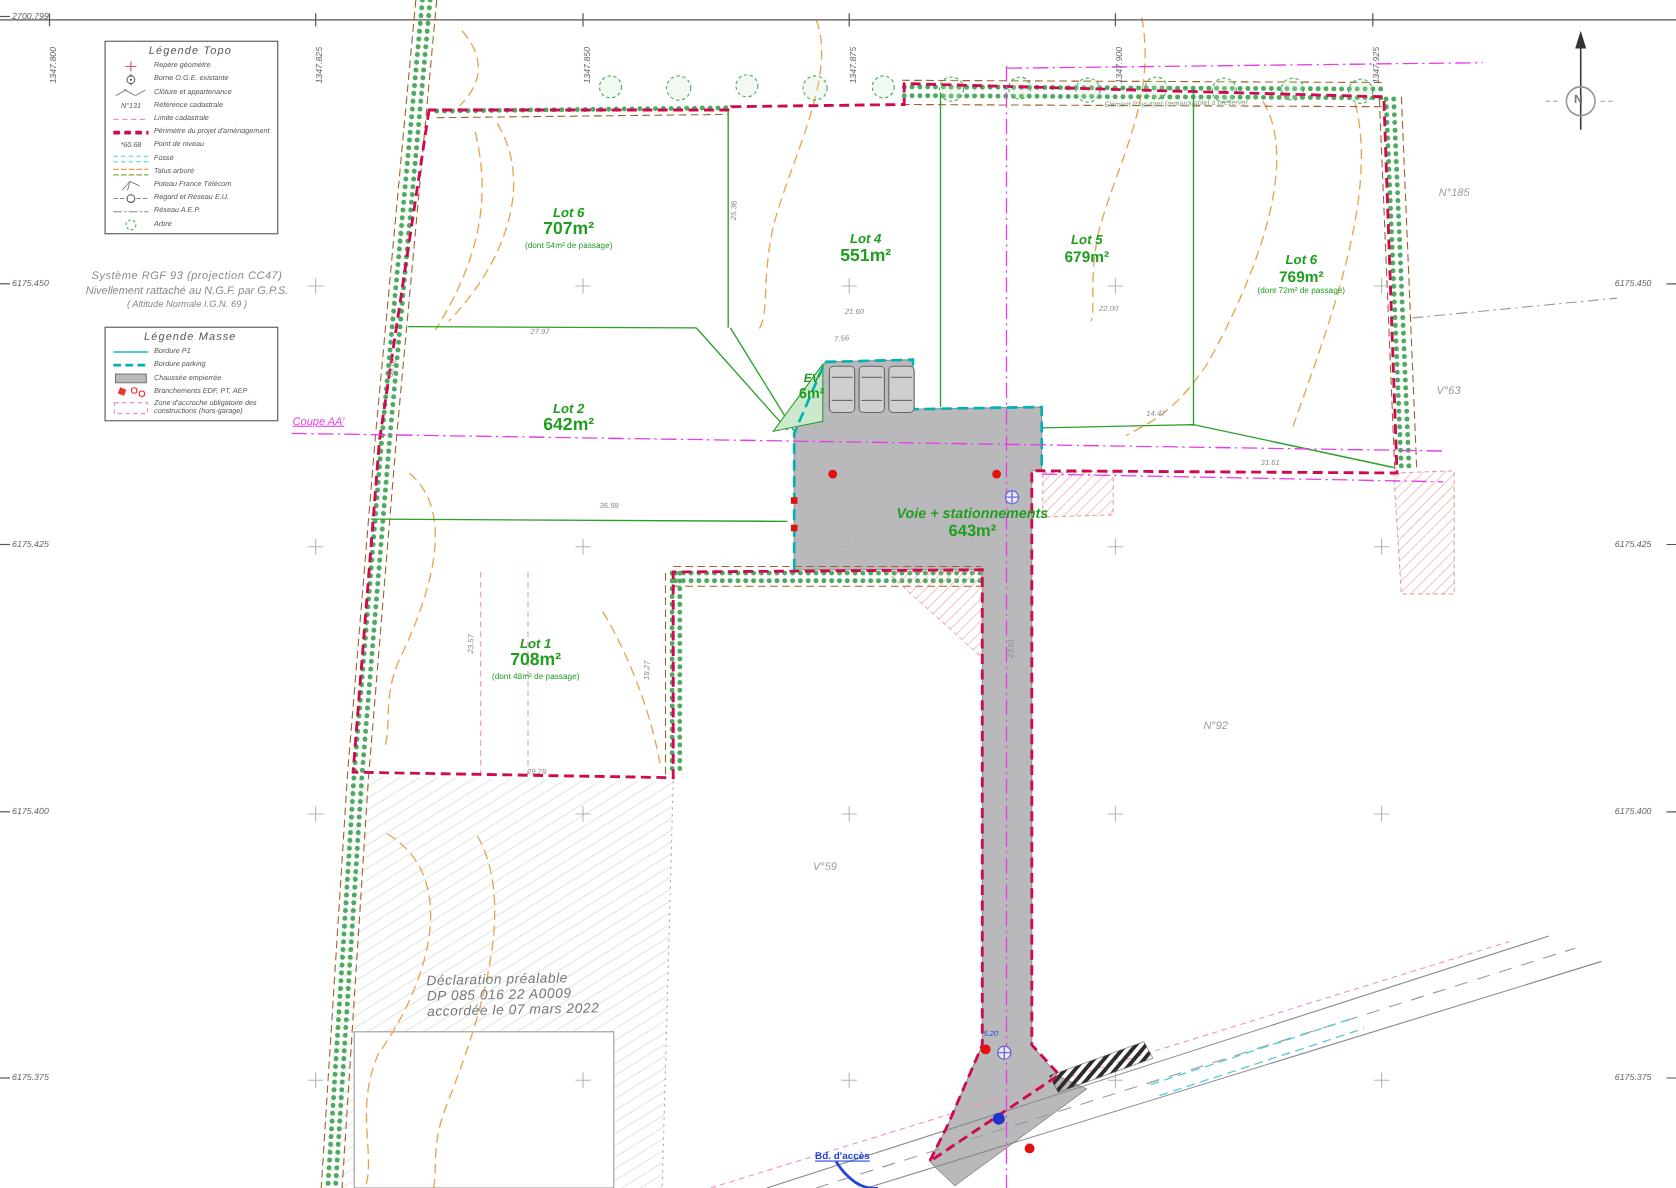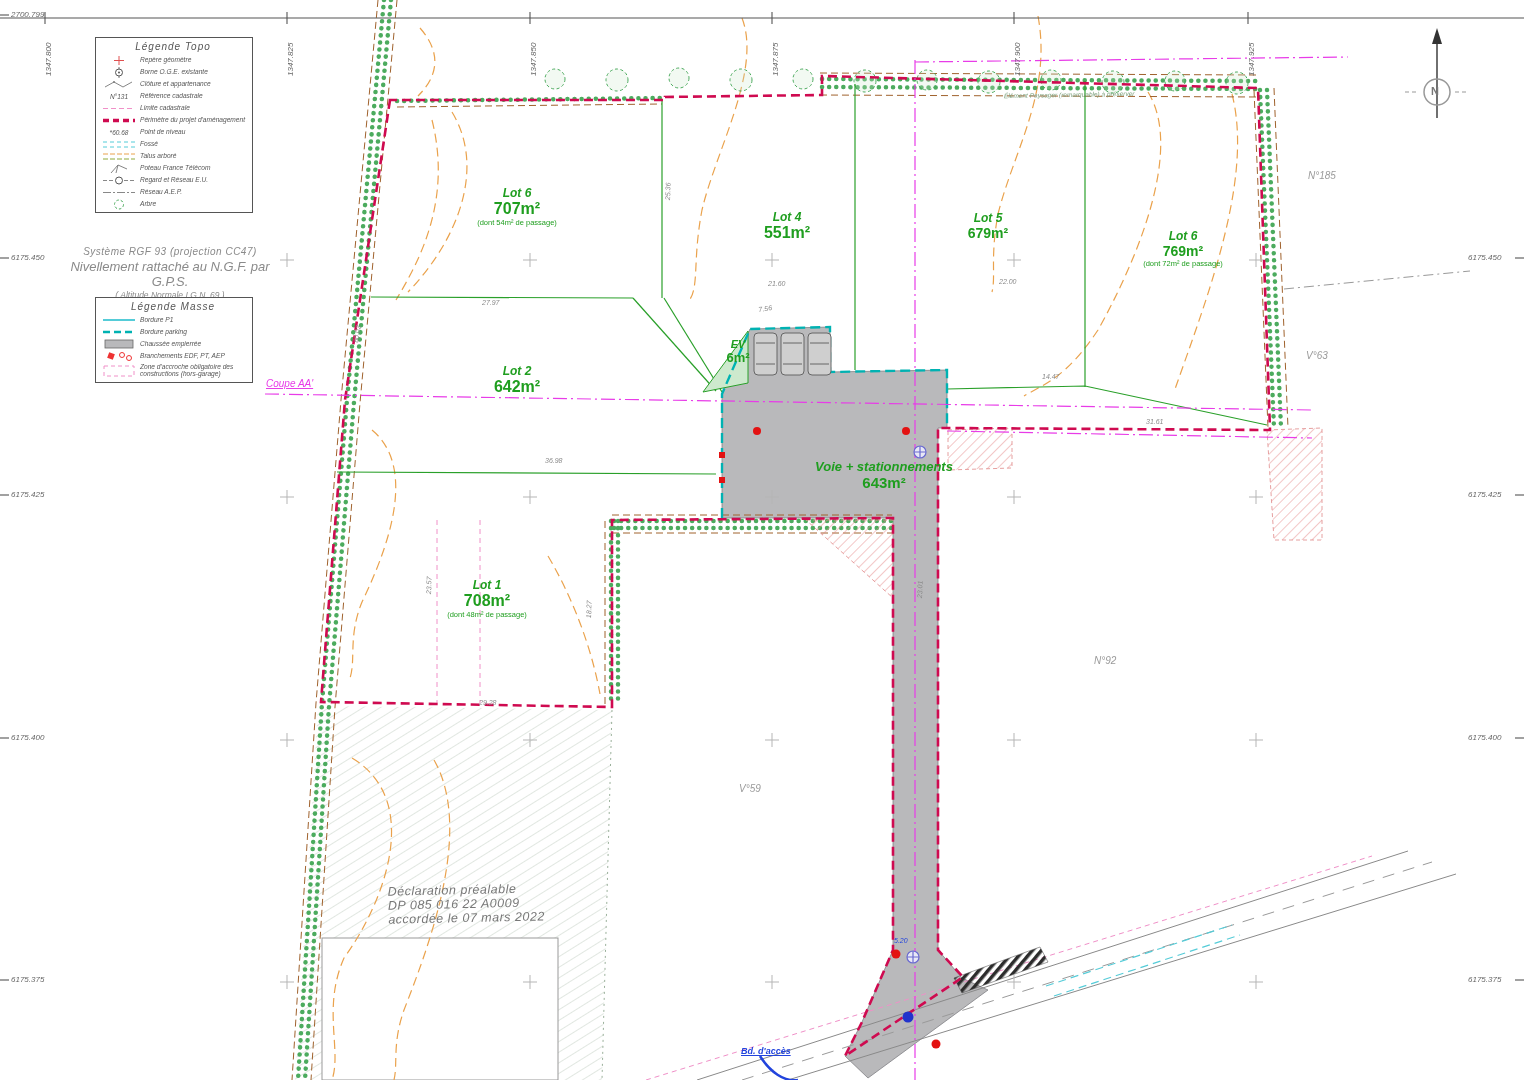--- a/index.html
+++ b/index.html
@@ -17,42 +17,42 @@
   
   .lot{position:absolute;text-align:center;color:var(--lot_green);transform:translateX(-50%);white-space:nowrap;}
   .lot .nm{font-size:12px;font-weight:bold;font-style:italic;}
   .lot .ar{font-size:16px;font-weight:bold;}
   .lot .nt{font-size:7.5px;}
   .lot.small .ar{font-size:14px;}
 
   
   .sysblock{position:absolute;left:70px;top:246px;width:200px;text-align:center;color:#8a8a8a;font-style:italic;}
   .sysblock .l1{font-size:10px;letter-spacing:.5px;}
-  .sysblock .l2{font-size:13px;margin-top:2px;}
+  .sysblock .l2{font-size:10px;margin-top:2px;}
   .sysblock .l3{font-size:8.5px;margin-top:1px;}
 
   
   .legend{position:absolute;background:#fff;border:1px solid #555;padding:3px 4px 2px 2px;}
   .legend .ltitle{text-align:center;font-size:10px;font-style:italic;color:#555;letter-spacing:1px;margin-bottom:2px;}
   .lrow{display:flex;align-items:center;height:12px;}
   .lrow.tall{height:18px;}
   .sym{width:42px;display:flex;align-items:center;justify-content:center;flex:none;}
   .sym svg{display:block;}
   .symtext{font-size:6.5px;color:#555;font-style:italic;}
   .ltxt{font-size:6.6px;color:#555;font-style:italic;line-height:1.05;}
 
   
   .decl{position:absolute;left:388px;top:884px;color:#787878;font-style:italic;font-size:12.5px;
         line-height:1.1;letter-spacing:.5px;transform:rotate(-1.2deg);}
 
   .coupe{position:absolute;left:266px;top:378px;color:var(--magenta);font-style:italic;
          font-size:10px;text-decoration:underline;}
   .hedgenote{position:absolute;left:1004px;top:91px;color:#7a9f7a;font-size:6.5px;font-style:italic;
              transform:rotate(-1deg);white-space:nowrap;}
-  .access{position:absolute;left:741px;top:1046px;color:#2244dd;font-size:9px;font-style:italic;
+  .access{position:absolute;left:741px;top:1046px;color:#2244dd;font-size:9px;
           font-weight:bold;text-decoration:underline;}
   .northN{position:absolute;left:1431px;top:85px;color:#777;font-size:11px;font-weight:bold;}
 
   
   .c-perim{stroke:var(--perimeter);stroke-width:2.6;stroke-dasharray:9 5;fill:none;}
   .c-mag{stroke:var(--magenta);stroke-width:1.2;stroke-dasharray:14 4 2 4;fill:none;}
   .c-hedge{stroke:var(--hedge);stroke-width:4.5;stroke-dasharray:.1 7;stroke-linecap:round;fill:none;}
   .c-brown{stroke:#a0622d;stroke-width:1;stroke-dasharray:7 4;fill:none;}
   .c-cont{stroke:var(--contour);stroke-width:1.2;stroke-dasharray:9 5;fill:none;}
   .c-green{stroke:#2aa02a;stroke-width:1.2;fill:none;}

